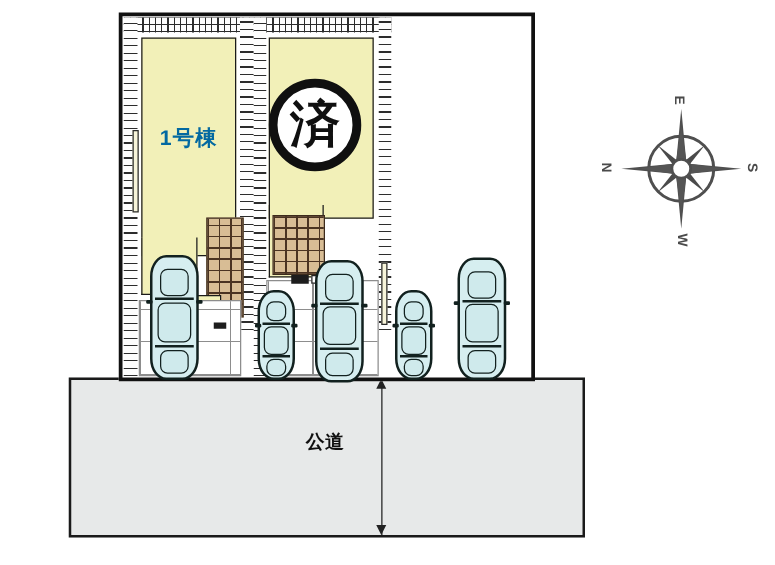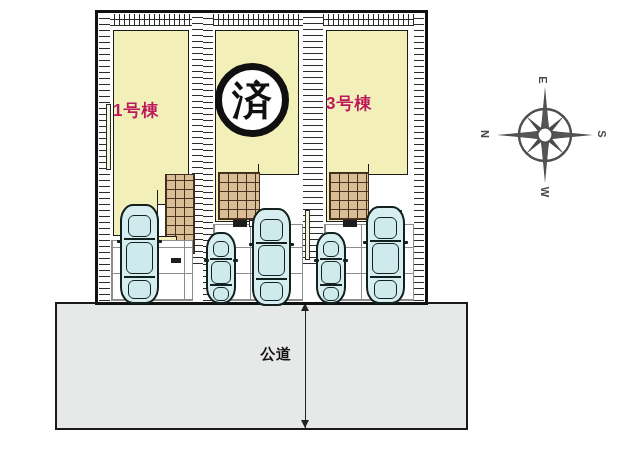--- a/index.html
+++ b/index.html
@@ -13,21 +13,21 @@
 
   
   .abs{position:absolute;box-sizing:border-box;}
 
   
   .road{
     left:55px;top:302px;width:413px;height:128px;
     background:#e7e9e9;border:2px solid #1a1a1a;
   }
   .road-label{
-    left:216px;top:344px;width:120px;
+    left:200px;top:344px;width:120px;
     text-align:center;color:#111;line-height:1.28;
     font-size:15px;font-weight:700;letter-spacing:.5px;
   }
   .road-label div{white-space:nowrap;}
 
   
   .dim-line{left:305px;top:305px;width:1px;height:123px;background:#222;}
   .dim-arrow-up{
     left:301px;top:303px;width:0;height:0;
     border-left:4px solid transparent;border-right:4px solid transparent;
@@ -53,22 +53,22 @@
   }
   .hatch-v{
     background-image:repeating-linear-gradient(0deg,#2b2b2b 0 1px,transparent 1px 6px);
     background-color:#fdfdfd;
   }
 
   
   .bldg{background:#f2f0b8;border:1.5px solid #1a1a1a;}
 
   .bldg-label{
-    color:#be185d;font-size:17px;font-weight:700;
-    letter-spacing:1px;white-space:nowrap;
+    color:#0369a1;font-size:17px;font-weight:700;
+    letter-spacing:1px;white-space:nowrap;text-align:center;
   }
 
   
   .stamp{
     left:215px;top:63px;width:74px;height:74px;border-radius:50%;
     background:#ffffff;border:7px solid #101010;
     display:flex;align-items:center;justify-content:center;
     z-index:40;
   }
   .stamp span{
@@ -199,38 +199,20 @@
   <div class="abs car" style="left:252px;top:208px;width:39px;height:98px;">
     <div class="win" style="left:6px;top:9px;right:6px;height:20px;"></div>
     <div class="win" style="left:4px;top:35px;right:4px;height:29px;"></div>
     <div class="win" style="left:6px;top:72px;right:6px;height:17px;"></div>
     <div class="band" style="top:32px;"></div>
     <div class="band" style="top:68px;"></div>
     <div class="mirror" style="left:-5px;top:33px;"></div>
     <div class="mirror" style="right:-5px;top:33px;"></div>
   </div>
 
-  <div class="abs" style="left:313px;top:14px;width:111px;height:287px;">
-
-    <div class="abs hatch-band" style="left:0;top:0;width:111px;height:12px;"></div>
-    <div class="abs hatch-v" style="left:0;top:0;width:10px;height:250px;"></div>
-    <div class="abs hatch-v" style="left:101px;top:0;width:10px;height:287px;"></div>
-
-    <div class="abs bldg" style="left:13px;top:16px;width:82px;height:145px;"></div>
-    <div class="abs bldg" style="left:13px;top:150px;width:43px;height:58px;border-top:none;"></div>
-
-    <div class="abs bldg-label" style="left:13px;top:78px;width:82px;">3号棟</div>
-
-    <div class="abs tile" style="left:16px;top:158px;width:40px;height:48px;"></div>
-
-    <div class="abs park-grid" style="left:11px;top:210px;width:90px;height:77px;border:1px solid #8d8d8d;"></div>
-
-    <div class="abs dark-box" style="left:30px;top:206px;width:14px;height:7px;"></div>
-    <div class="abs gatepost" style="left:84px;top:196px;width:5px;height:50px;"></div>
-  </div>
 
   <div class="abs car" style="left:316px;top:232px;width:30px;height:72px;">
     <div class="win" style="left:5px;top:7px;right:5px;height:14px;"></div>
     <div class="win" style="left:3px;top:27px;right:3px;height:21px;"></div>
     <div class="win" style="left:5px;top:53px;right:5px;height:12px;"></div>
     <div class="band" style="top:24px;"></div>
     <div class="band" style="top:50px;"></div>
     <div class="mirror" style="left:-4px;top:25px;"></div>
     <div class="mirror" style="right:-4px;top:25px;"></div>
   </div>

